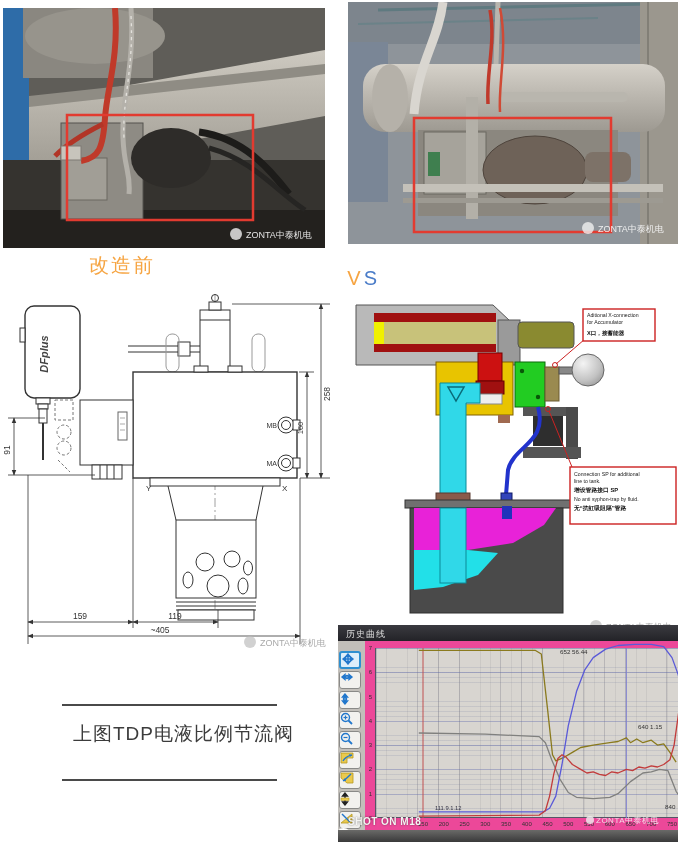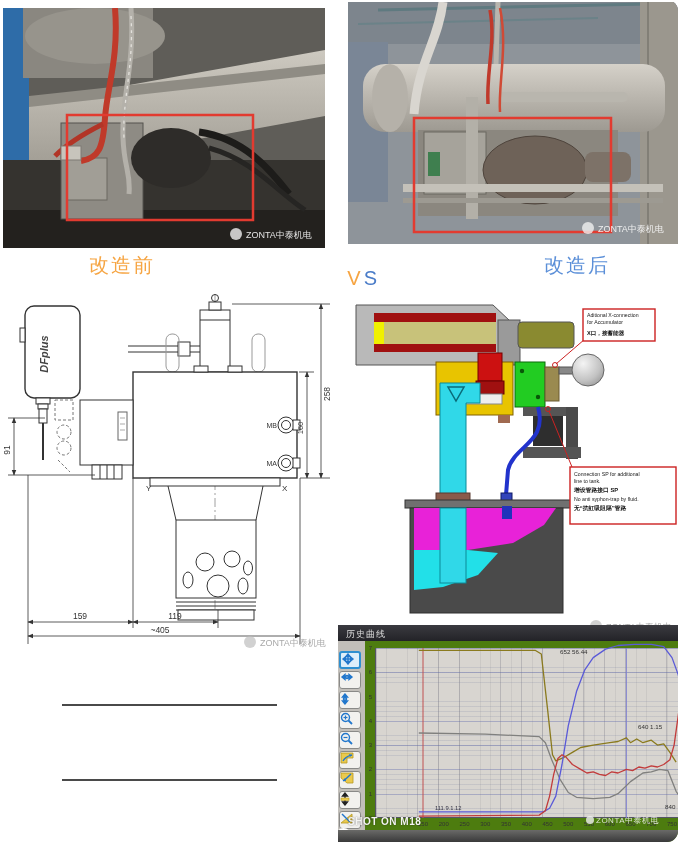--- a/index.html
+++ b/index.html
@@ -1,22 +1,22 @@
 <!DOCTYPE html>
 <html><head>
 <meta charset="utf-8">
 <style>
   html,body{margin:0;padding:0;background:#fff;font-family:"Liberation Sans",sans-serif;}
-  #canvas{position:relative;width:678px;height:842px;background:#fff;overflow:hidden;border-radius:11px;}
+  #canvas{position:relative;width:678px;height:842px;background:#fff;overflow:hidden;}
   .abs{position:absolute;}
   .cmp-label{font-size:20px;font-weight:500;text-align:right;letter-spacing:2px;}
   .caption-rule{border-top:2px solid #4a4a4a;height:0;}
   .caption-text{font-size:19px;color:#3c3c3c;letter-spacing:1px;line-height:27px;white-space:nowrap;}
   
-  #screen{left:338px;top:625px;width:340px;height:217px;background:#4d7c0f;overflow:hidden;}
+  #screen{left:338px;top:625px;width:340px;height:217px;background:#ec4899;overflow:hidden;}
   #screen .titlebar{position:absolute;left:0;top:0;width:340px;height:16px;background:linear-gradient(#3a3a40,#232328);}
   #screen .titlebar span{position:absolute;left:8px;top:3px;font-size:9px;color:#ddd;letter-spacing:1px;}
   #screen .toolbar{position:absolute;left:0;top:16px;width:27px;height:189px;background:#c2bfba;}
   .tbtn{position:absolute;left:1px;width:22px;height:18px;background:#f2f1ee;border:1px solid #8a8a88;border-radius:3px;box-sizing:border-box;display:flex;align-items:center;justify-content:center;}
   .tbtn.active{border:2px solid #2e8fd0;background:#ddeefa;}
   #screen .plot{position:absolute;left:37px;top:23px;width:303px;height:170px;box-sizing:border-box;
     border-left:1px solid #556;border-bottom:1px solid #556;
     background:
       repeating-linear-gradient(to bottom, rgba(90,100,170,.38) 0 .8px, transparent .8px 24.3px),
       repeating-linear-gradient(to bottom, rgba(100,110,150,.16) 0 .6px, transparent .6px 4.86px),
@@ -102,21 +102,20 @@
     <g>
       <circle cx="240" cy="226" r="6" fill="rgba(240,240,240,.8)"></circle>
       <text x="250" y="230" font-size="9" fill="rgba(248,248,248,.9)">ZONTA中泰机电</text>
     </g>
   </svg>
 
   <div class="abs cmp-label" style="left:35px;top:252px;width:120px;color:#F6A543">改造前</div>
   <div class="abs cmp-label" style="left:300px;top:267px;width:80px;letter-spacing:3px">
     <span style="color:#F6A543">V</span><span style="color:#4A7CC8">S</span>
   </div>
-  <div class="abs cmp-label" style="left:490px;top:252px;width:120px;color:#5B8FD8">改造后</div>
 
   <svg class="abs" style="left:0;top:292px" width="340" height="376" viewBox="0 0 340 376" font-family="Liberation Sans, sans-serif">
     <defs>
       <marker id="arr" viewBox="0 0 10 10" refX="9" refY="5" markerWidth="7" markerHeight="7" orient="auto-start-reverse">
         <path d="M0,1 L10,5 L0,9 z" fill="#333"></path>
       </marker>
     </defs>
     <rect width="340" height="376" fill="#fff"></rect>
     <g stroke="#333" fill="none" stroke-width="1">
 
@@ -288,20 +287,21 @@
       <text x="226" y="206" font-size="5.2" fill="#222">No anti syphon-trap by fluid.</text>
       <text x="226" y="215" font-size="5.8" font-weight="bold" fill="#111">无“抗虹吸阻隔”管路</text>
     </g>
     <g>
       <circle cx="248" cy="331" r="6" fill="rgba(190,190,190,.7)"></circle>
       <text x="258" y="335" font-size="9" fill="#a9a9a9">ZONTA中泰机电</text>
     </g>
   </svg>
 
   <div class="abs caption-rule" style="left:62px;top:704px;width:215px"></div>
+  <div class="abs caption-text" style="left:73px;top:720px">上图TDP电液比例节流阀</div>
   <div class="abs caption-rule" style="left:62px;top:779px;width:215px"></div>
 
   <div class="abs" id="screen">
     <div class="titlebar">
       <span>历史曲线</span>
     </div>
     <div class="toolbar">
       <div class="tbtn active" style="top:10px">
         <svg width="14" height="12" viewBox="0 0 14 12">
             <g stroke="#2277cc" stroke-width="1.4" fill="#2277cc">

